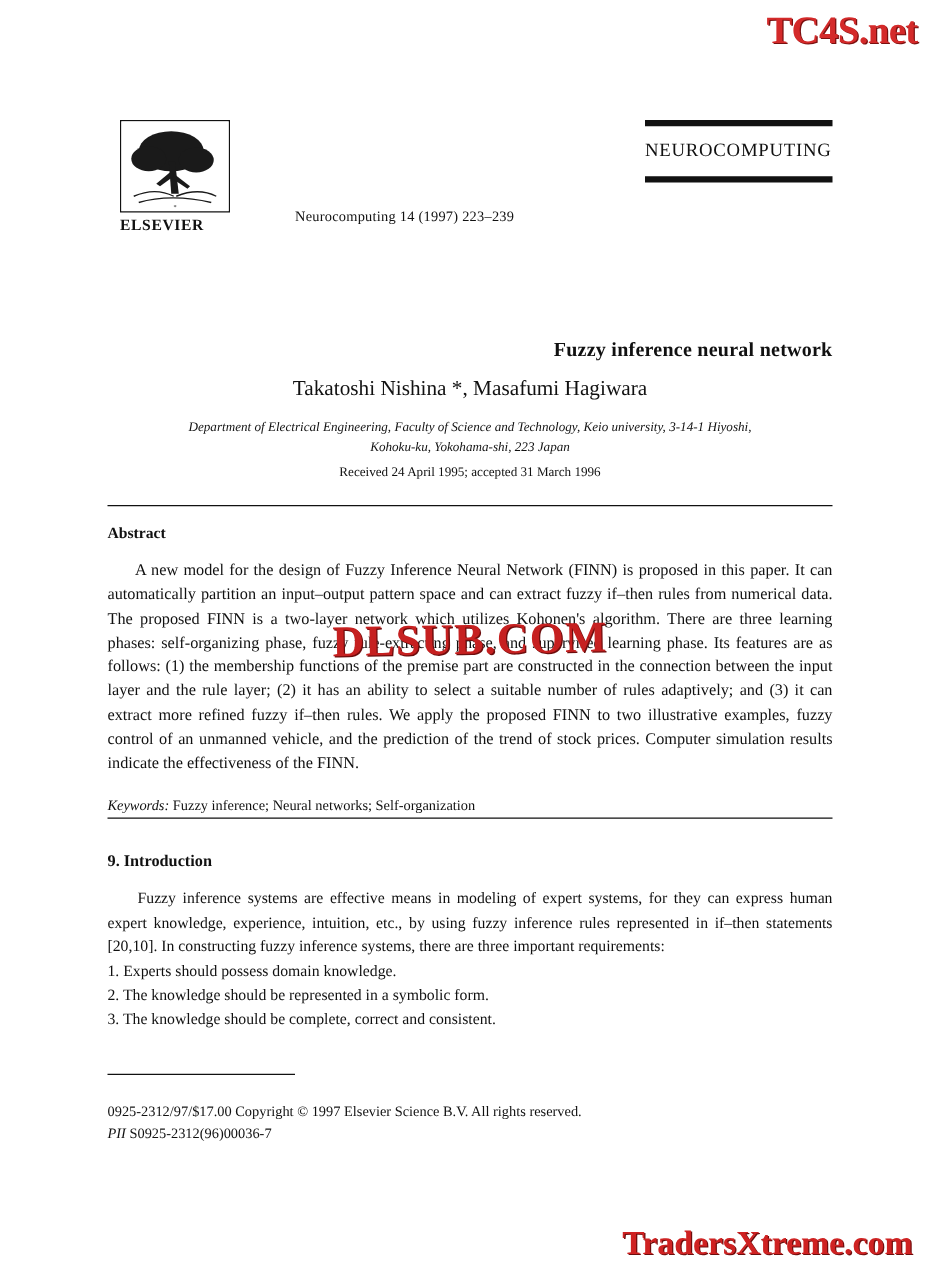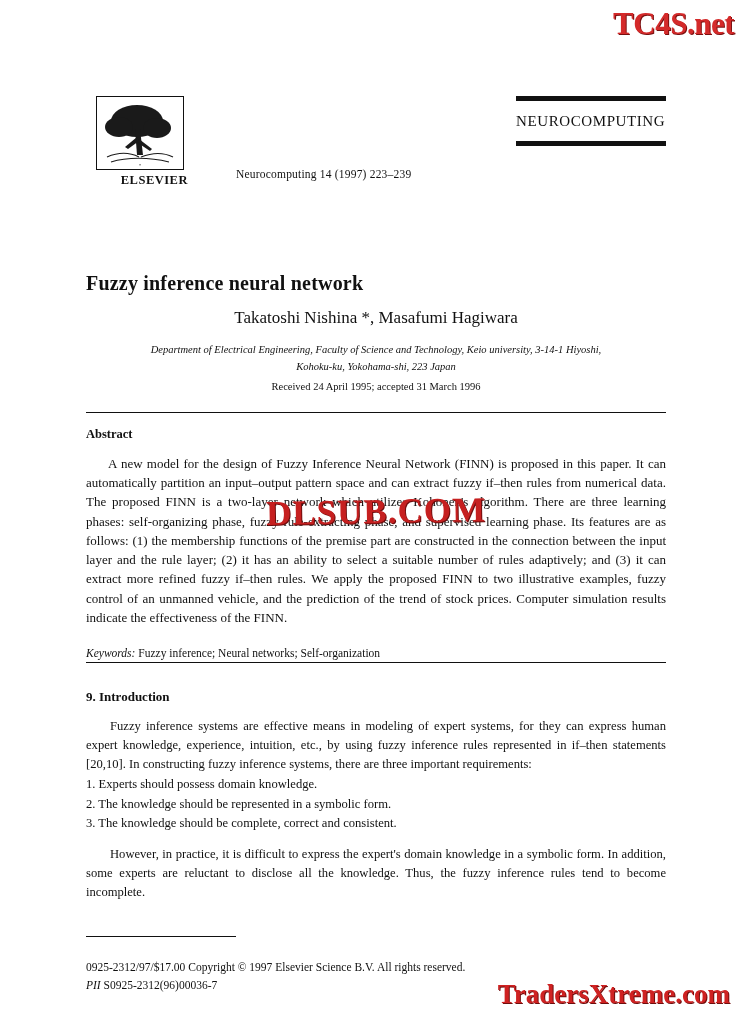--- a/index.html
+++ b/index.html
@@ -68,21 +68,21 @@
   .masthead {
     position: relative;
     height: 120px;
     margin-top: 96px;
   }
   .elsevier-logo {
     position: absolute;
     left: 10px;
     top: 0;
     width: 92px;
-    text-align: right;
+    text-align: left;
   }
   .elsevier-tree {
     width: 86px;
     height: 72px;
     border: 1px solid #111;
     position: relative;
     overflow: hidden;
     background: #fff;
   }
   .elsevier-tree svg { display:block; }
@@ -120,22 +120,22 @@
     margin-top: 11px;
   }
   .brand-name {
     font-family: "Liberation Serif", serif;
     font-size: 15px;
     letter-spacing: 0.6px;
   }
 
   
   .title {
-    text-align: left;
-    font-size: 20px;
+    text-align: right;
+    font-size: 16px;
     margin-top: 56px;
     letter-spacing: 0.2px;
   }
   .authors {
     text-align: center;
     font-size: 17px;
   }
   .affiliation {
     text-align: center;
     font-style: italic;
@@ -278,21 +278,20 @@
 
   <hr class="hr-thin second">
 
   <div class="section-head">9. Introduction</div>
   <div class="body-par">Fuzzy inference systems are effective means in modeling of expert systems, for they can express human expert knowledge, experience, intuition, etc., by using fuzzy inference rules represented in if–then statements [20,10]. In constructing fuzzy inference systems, there are three important requirements:</div>
   <div class="numbered-list">
     <div>1. Experts should possess domain knowledge.</div>
     <div>2. The knowledge should be represented in a symbolic form.</div>
     <div>3. The knowledge should be complete, correct and consistent.</div>
   </div>
-  <div class="body-par">However, in practice, it is difficult to express the expert's domain knowledge in a symbolic form. In addition, some experts are reluctant to disclose all the knowledge. Thus, the fuzzy inference rules tend to become incomplete.</div>
 
   <hr class="footnote-rule">
 
   <div class="imprint">
     <div>0925-2312/97/$17.00 Copyright © 1997 Elsevier Science B.V. All rights reserved.</div>
     <div>
       <span class="pii">PII</span><span> S0925-2312(96)00036-7</span>
     </div>
   </div>
 

